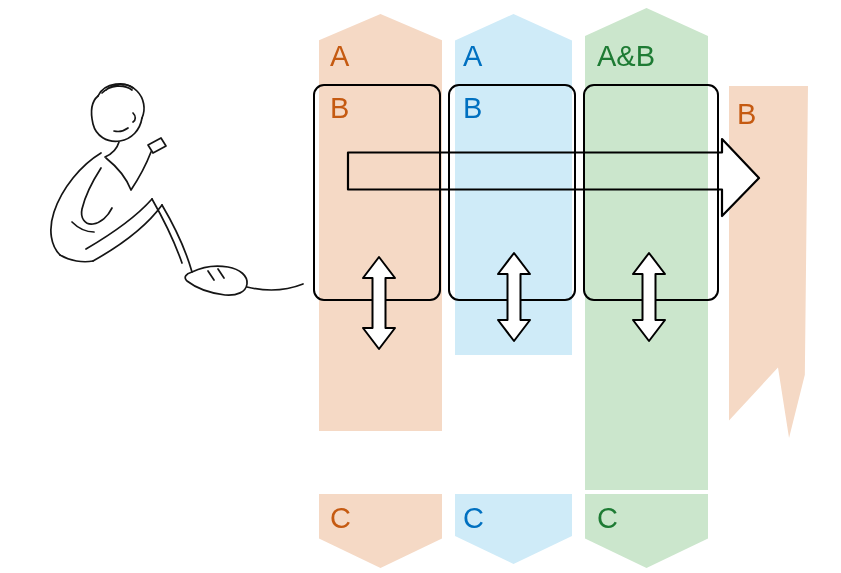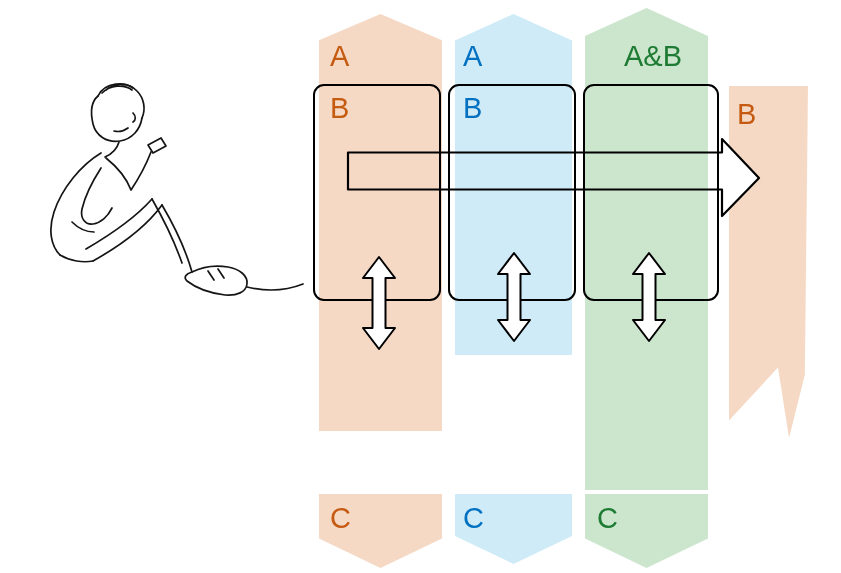--- a/index.html
+++ b/index.html
@@ -79,21 +79,21 @@
     </g>
     <g fill="#ffffff" stroke="#000" stroke-width="2" stroke-linejoin="round">
       <path d="M379,257 L363,278 L372.5,278 L372.5,328 L363,328 L379,349 L395,328 L385.5,328 L385.5,278 L395,278 Z"></path>
       <path d="M514,253 L498,274 L507.5,274 L507.5,320 L498,320 L514,341 L530,320 L520.5,320 L520.5,274 L530,274 Z"></path>
       <path d="M649,253 L633,274 L642.5,274 L642.5,320 L633,320 L649,341 L665,320 L655.5,320 L655.5,274 L665,274 Z"></path>
     </g>
   </svg>
 
   <div class="lbl txt-orange" style="left:330px; top:42px;">A</div>
   <div class="lbl txt-blue" style="left:463px; top:42px;">A</div>
-  <div class="lbl txt-green" style="left:624px; top:42px;">A&amp;B</div>
+  <div class="lbl txt-green" style="left:597px; top:42px;">A&amp;B</div>
 
   <div class="lbl txt-orange" style="left:330px; top:94px;">B</div>
   <div class="lbl txt-blue" style="left:463px; top:94px;">B</div>
 
   <div class="lbl txt-orange" style="left:737px; top:100px;">B</div>
 
   <div class="lbl txt-orange" style="left:330px; top:504px;">C</div>
   <div class="lbl txt-blue" style="left:463px; top:504px;">C</div>
   <div class="lbl txt-green" style="left:597px; top:504px;">C</div>
 

